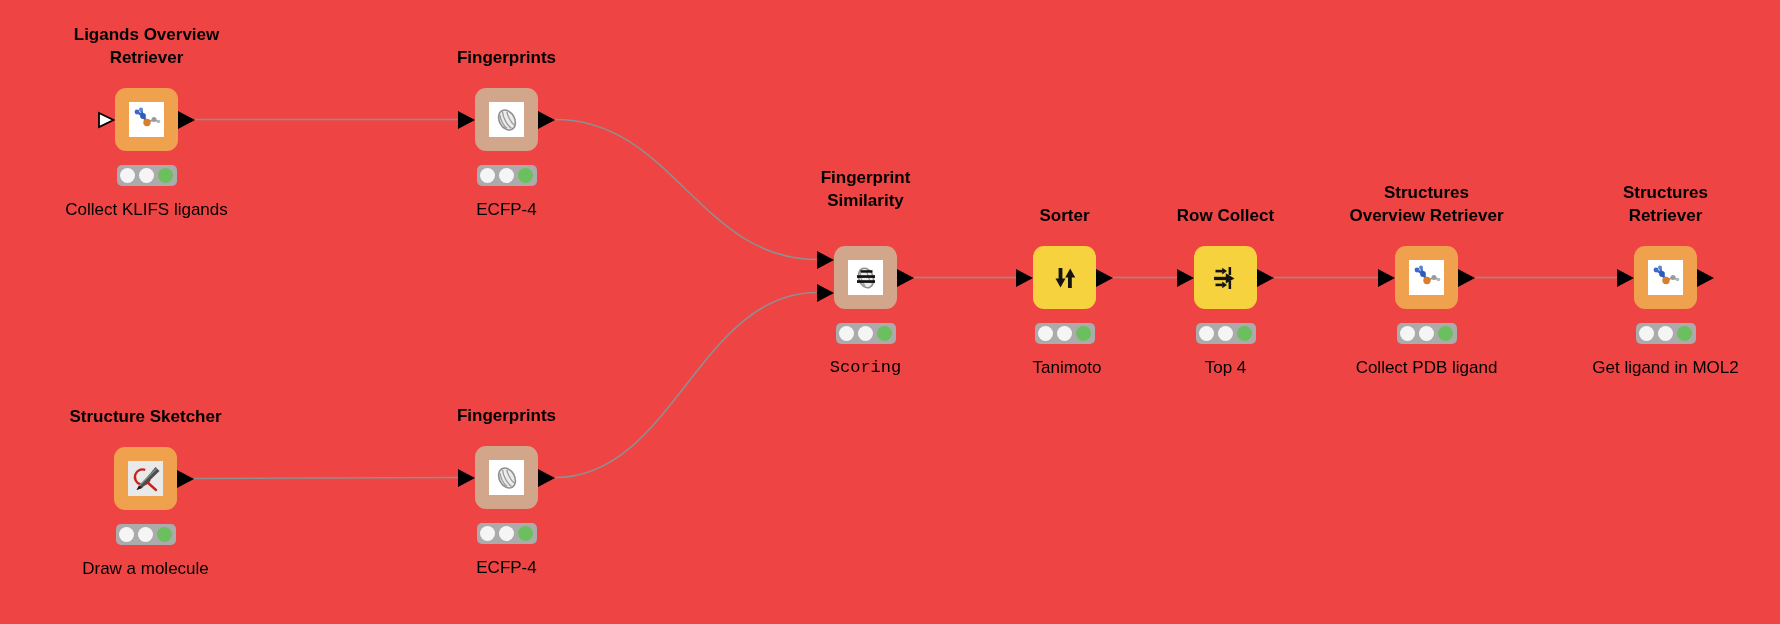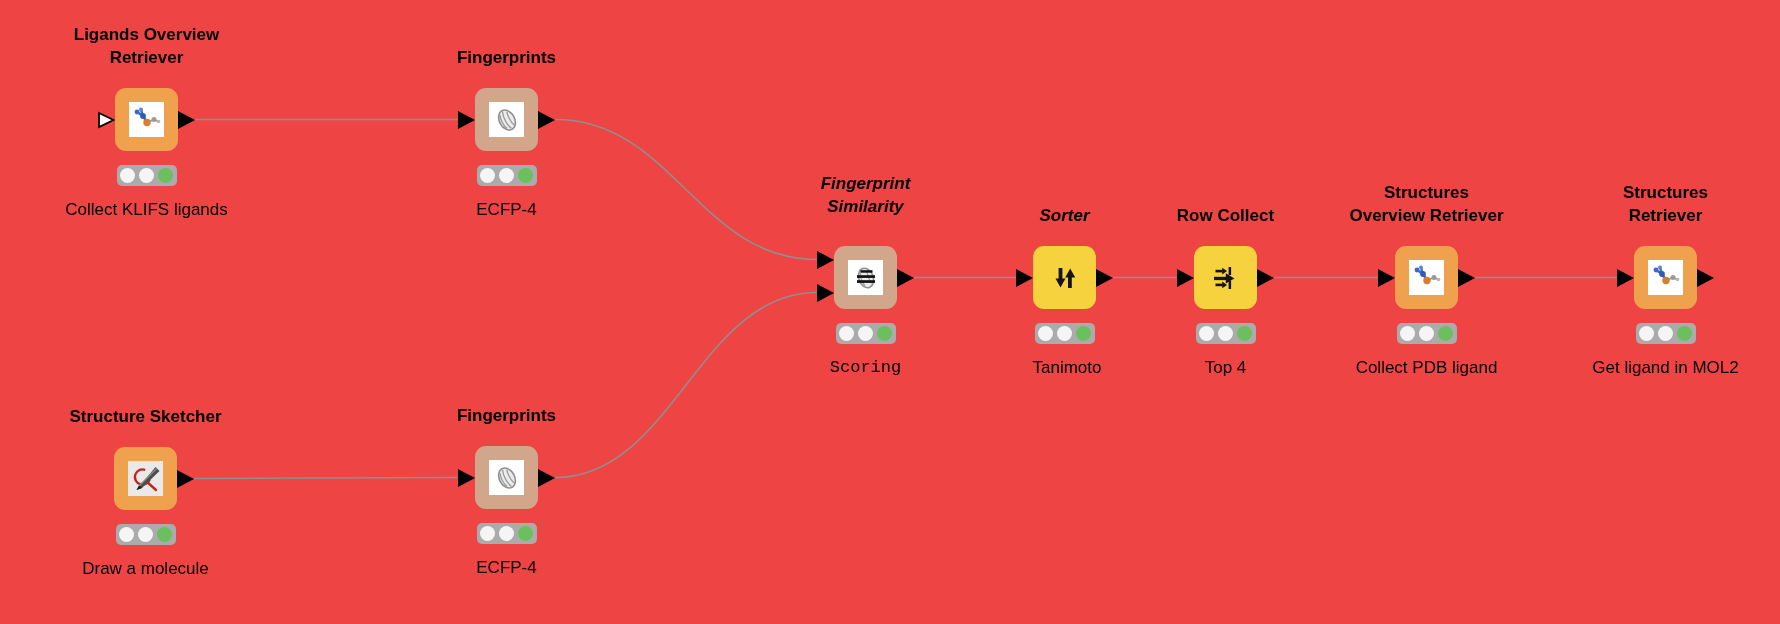--- a/index.html
+++ b/index.html
@@ -174,21 +174,21 @@
         <polygon points="0,0 17,9 0,18" fill="#000000"></polygon>
       </svg>
       <div class="traffic-light" style="left: 476.5px; top: 523px; background: rgb(171, 171, 171);">
         <div class="light" style="background: rgb(245, 245, 245);"></div>
         <div class="light" style="background: rgb(245, 245, 245);"></div>
         <div class="light" style="background: rgb(108, 191, 94);"></div>
       </div>
       <div class="node-label" style="left: 356.5px; top: 557px;">ECFP-4</div>
     </div>
     <div class="node-group" style="left: 0px; top: 0px;">
-      <div class="node-title" style="left: 715.5px; top: 172px; font-style: italic;">Fingerprint
+      <div class="node-title" style="left: 715.5px; top: 166px;">Fingerprint
 Similarity</div>
       <div class="node-body" style="left: 834px; top: 246px; background: rgb(210, 166, 138);">
         <div class="icon-box" style="background: rgb(255, 255, 255);">
           <svg width="34" height="34" viewBox="0 0 34 34" xmlns="http://www.w3.org/2000/svg">
             <g transform="rotate(-20 17 17)">
               <ellipse cx="17" cy="17" rx="7.2" ry="10" fill="#ececec" stroke="#8f8f8f" stroke-width="1.6"></ellipse>
               <path d="M13.5 10 C 11.8 13 11.8 21 13.5 24" stroke="#9a9a9a" stroke-width="1.2" fill="none"></path>
               <path d="M20.5 10 C 19.2 13 19.2 21 20.5 24" stroke="#9a9a9a" stroke-width="1.2" fill="none"></path>
             </g>
             <rect x="11.5" y="9.2" width="12" height="2.5" fill="#111111"></rect>
@@ -207,21 +207,21 @@
         <polygon points="0,0 17,9 0,18" fill="#000000"></polygon>
       </svg>
       <div class="traffic-light" style="left: 835.5px; top: 323px; background: rgb(171, 171, 171);">
         <div class="light" style="background: rgb(245, 245, 245);"></div>
         <div class="light" style="background: rgb(245, 245, 245);"></div>
         <div class="light" style="background: rgb(108, 191, 94);"></div>
       </div>
       <div class="node-label" style="left: 715.5px; top: 357px; font-family: Liberation Mono, monospace;">Scoring</div>
     </div>
     <div class="node-group" style="left: 0px; top: 0px;">
-      <div class="node-title" style="left: 914.5px; top: 204px; font-style: italic;">Sorter</div>
+      <div class="node-title" style="left: 914.5px; top: 204px;">Sorter</div>
       <div class="node-body" style="left: 1033px; top: 246px; background: rgb(245, 210, 62);">
         <div class="icon-box" style="background: transparent;">
           <svg width="34" height="34" viewBox="0 0 34 34" xmlns="http://www.w3.org/2000/svg">
             <g fill="#141414">
               <rect x="10.6" y="7" width="3.8" height="12"></rect>
               <polygon points="7.5,17.5 17.5,17.5 12.5,26.5"></polygon>
               <rect x="20" y="15" width="3.8" height="12"></rect>
               <polygon points="17.2,16.5 27.2,16.5 22.2,7.5"></polygon>
             </g>
           </svg>

